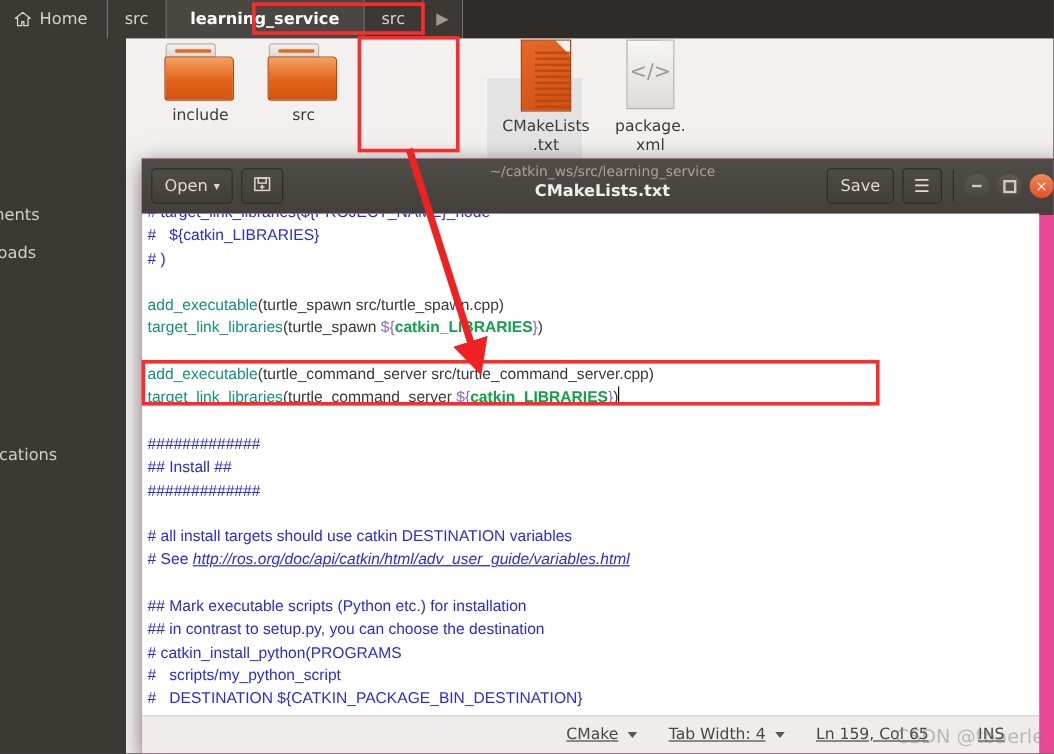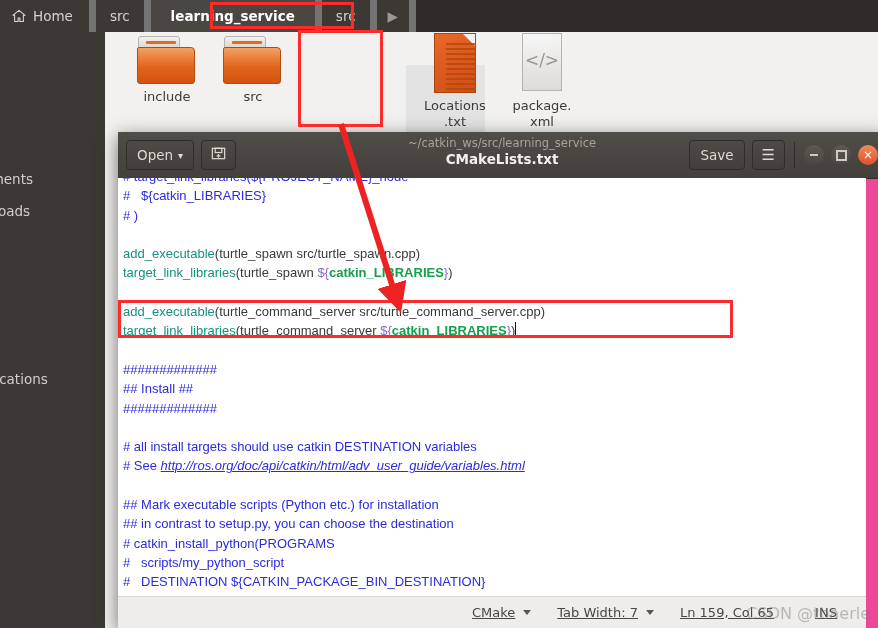--- a/index.html
+++ b/index.html
@@ -32,21 +32,21 @@
     display: flex;
     align-items: stretch;
   }
   .crumb {
     display: flex;
     align-items: center;
     justify-content: center;
     padding: 0 14px;
     color: #d6d2cd;
     font-size: 13.5px;
-    border-right: 7px solid #737373;
+    border-right: 1px solid #737373;
     background: #3c3935;
     white-space: nowrap;
   }
   .crumb.home { gap: 7px; padding-left: 12px; padding-right: 16px; }
   .crumb.current {
     background: #4a4642;
     color: #ffffff;
     font-weight: bold;
     padding: 16px 20px;
   }
@@ -471,21 +471,21 @@
               <i></i>
               <i></i>
               <i></i>
               <i></i>
               <i></i>
               <i></i>
               <i></i>
           </div>
         </div>
       </div>
-      <div class="file-label">Locations</div>
+      <div class="file-label">CMakeLists</div>
       <div>.txt</div>
     </div>
 
     <div class="file-item" style="left:285px; top:1px; left:390px;">
       <div class="xmlfile-ico">
         <div class="xf-page">
           <div class="xf-fold"></div>
           <div class="xf-code">&lt;/&gt;</div>
         </div>
       </div>
@@ -547,21 +547,21 @@
   <div id="editor-scroll">
     <div class="thumb"></div>
   </div>
 
   <div id="statusbar">
     <div class="sb-item">
       <span>CMake</span>
       <span class="tri-down"></span>
     </div>
     <div class="sb-item">
-      <span>Tab Width: 7</span>
+      <span>Tab Width: 4</span>
       <span class="tri-down"></span>
     </div>
     <div class="sb-item">
       <span>Ln 159, Col 65</span>
     </div>
     <div class="sb-item" style="min-width:52px;justify-content:center;align-items:flex-end;">
       <span>INS</span>
     </div>
   </div>
 

